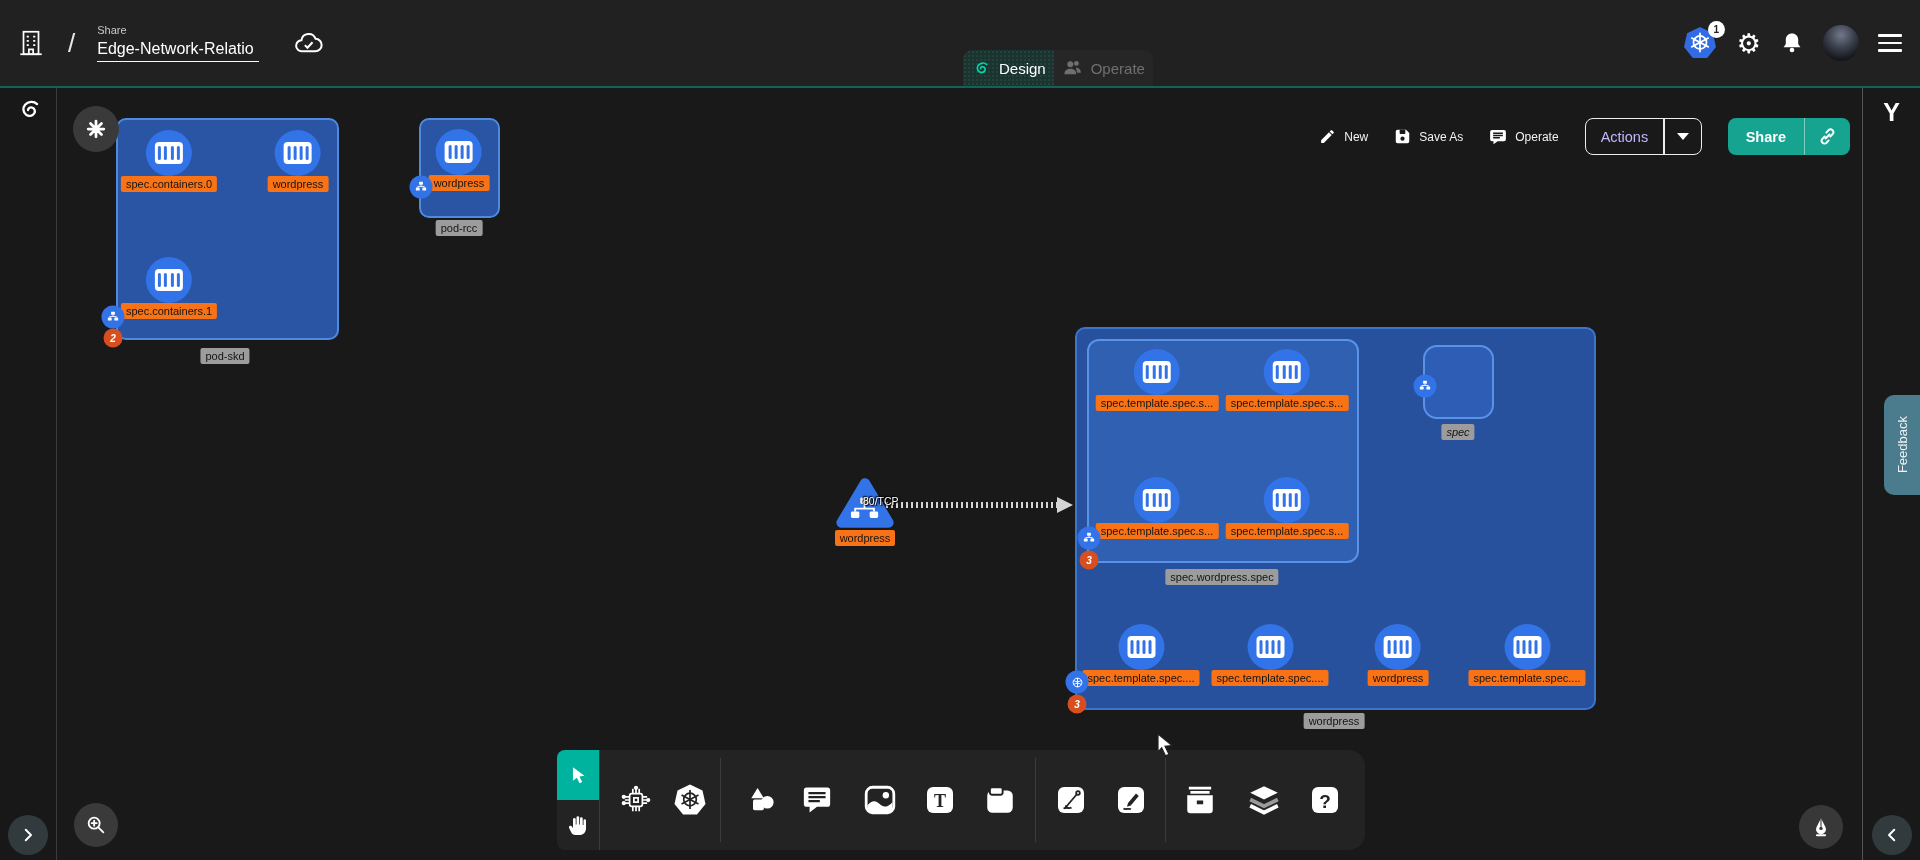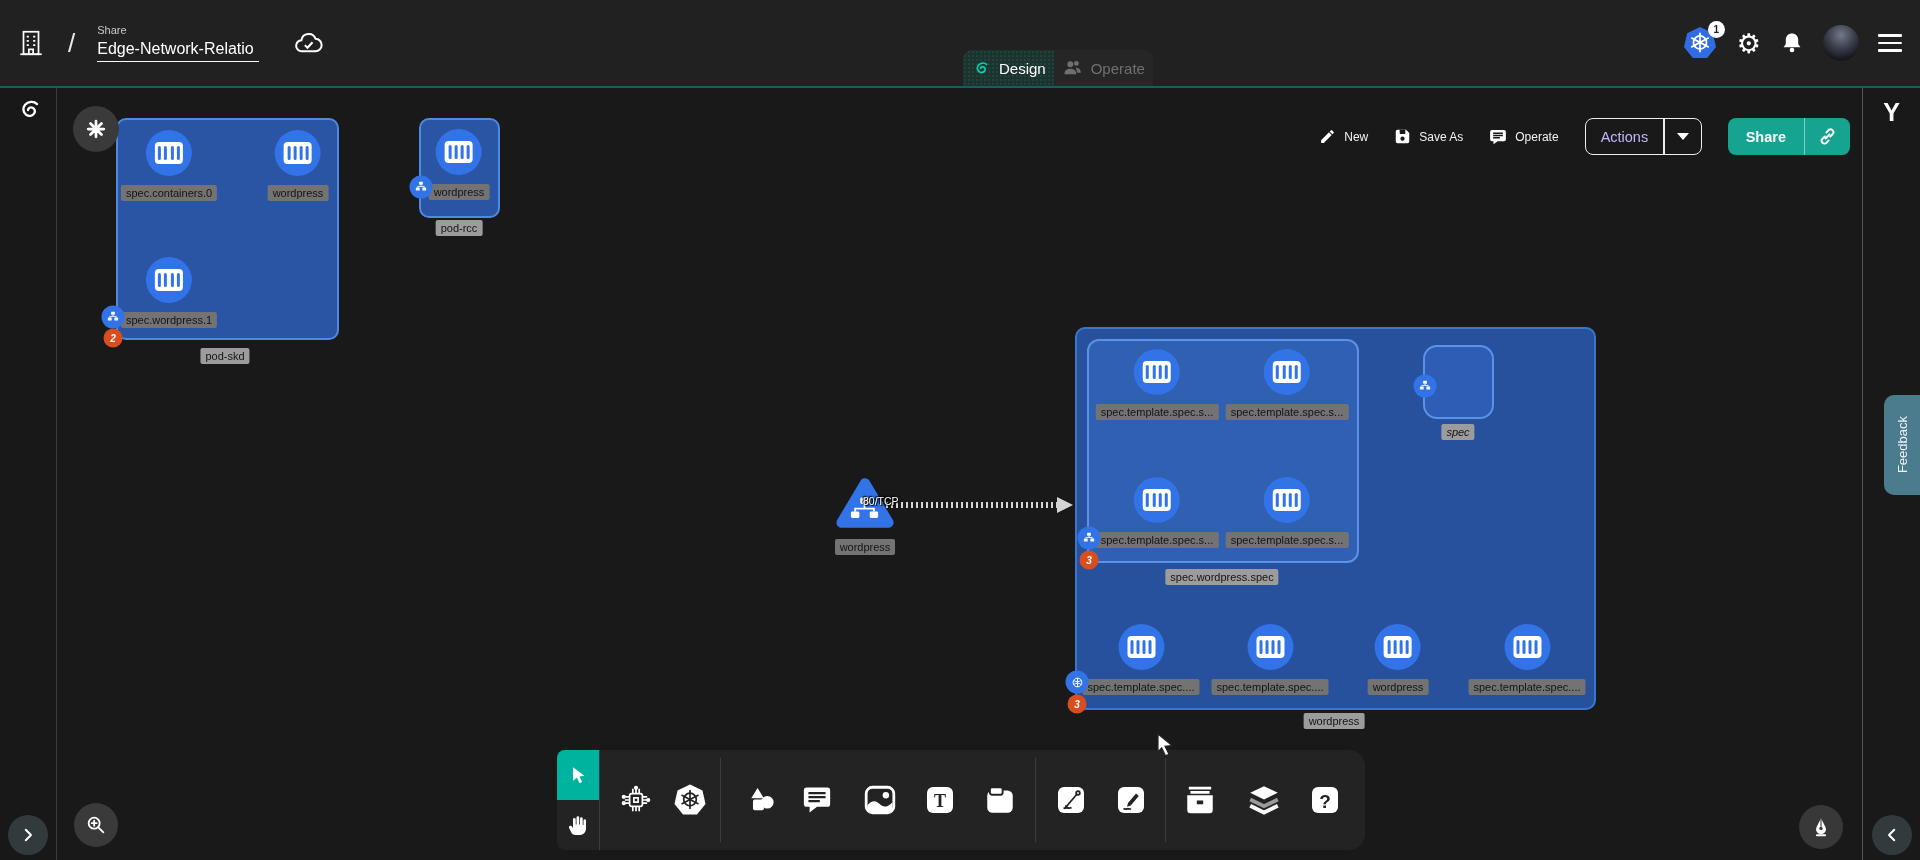--- a/index.html
+++ b/index.html
@@ -92,21 +92,21 @@
   .g-spec { left:1366px; top:257px; width:71px; height:74px; background:#2e5db5;
     border:2.5px solid #5a92e8; border-radius:14px; z-index:2; }
 
   .pod-node { position:absolute; display:flex; flex-direction:column; align-items:center;
     transform:translateX(-50%); z-index:3; cursor:pointer; }
   .pod-circle { width:46px; height:46px; border-radius:50%; background:#3273e8;
     display:flex; align-items:center; justify-content:center; }
   .pod-bars { width:28px; height:22px; background:#fff; border-radius:4px;
     display:flex; justify-content:space-evenly; align-items:center; }
   .pod-bars i { display:block; width:3px; height:14px; background:#3273e8; border-radius:1.5px; }
-  .node-label { margin-top:9px; background:#737373; color:#141414; font-size:11px;
+  .node-label { background:#f97316; color:#141414; font-size:11px;
     line-height:16px; padding:0 5px; border-radius:2px; white-space:nowrap; }
   .float-label { position:absolute; transform:translateX(-50%); background:#9c9c9c;
     color:#141414; font-size:11px; line-height:16px; padding:0 5px; border-radius:2px;
     white-space:nowrap; z-index:4; }
 
   .edge-badge { position:absolute; width:23px; height:23px; border-radius:50%;
     background:#3273e8; display:flex; align-items:center; justify-content:center;
     transform:translate(-50%,-50%); z-index:5; }
   .count-badge { position:absolute; width:19px; height:19px; border-radius:50%;
     background:#d94e1e; color:#fff; font-size:10px; font-weight:bold; font-style:italic;
@@ -311,21 +311,21 @@
     </div>
     <div class="pod-node" style="left:112px; top:169px;">
       <div class="pod-circle">
           <div class="pod-bars">
             <i></i>
             <i></i>
             <i></i>
             <i></i>
           </div>
         </div>
-      <span class="node-label">spec.wordpress.1</span>
+      <span class="node-label">spec.containers.1</span>
     </div>
     <div class="edge-badge" style="left:56px; top:229px;">
       <svg width="13" height="13" viewBox="0 0 24 24">
           <g fill="#fff">
             <rect x="8.5" y="2.5" width="7" height="5.5" rx="1"></rect>
             <rect x="2.5" y="13" width="7" height="5.5" rx="1"></rect>
             <rect x="14.5" y="13" width="7" height="5.5" rx="1"></rect>
           </g>
           <path d="M12 8v3M6 13v-2h12v2" stroke="#fff" stroke-width="1.6" fill="none"></path>
         </svg>

